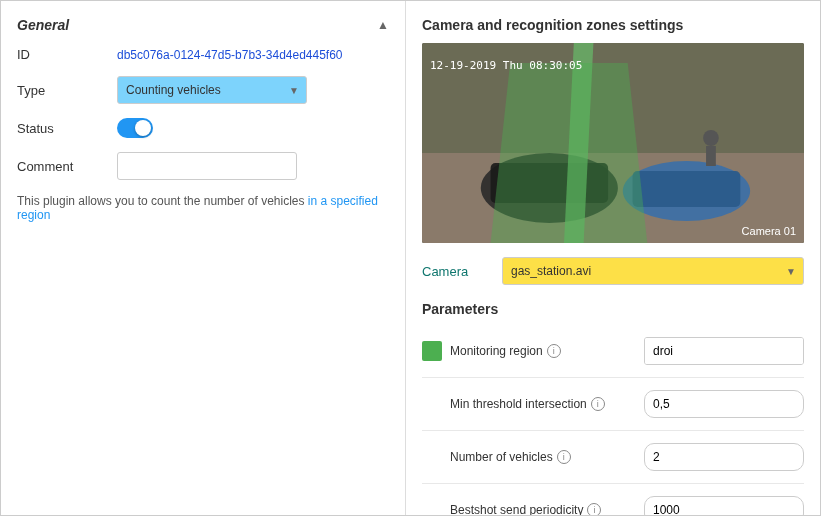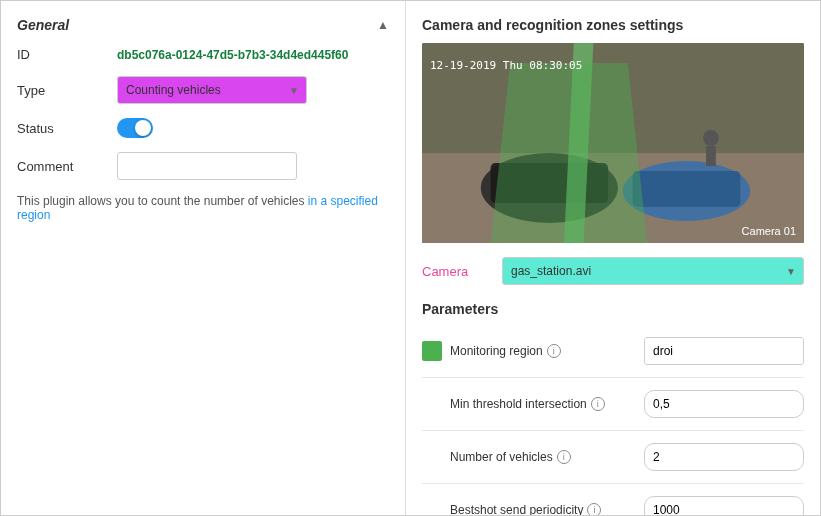--- a/index.html
+++ b/index.html
@@ -50,23 +50,22 @@
       align-items: center;
       margin-bottom: 14px;
     }
     .field-label {
       width: 100px;
       color: #333;
       font-size: 13px;
       flex-shrink: 0;
     }
     .field-value {
-      color: #15803d;
-      font-size: 12px;
-      font-weight: bold;
+      color: #1d4ed8;
+      font-size: 12px;
     }
     .field-input {
       height: 28px;
       border: 1px solid #ccc;
       border-radius: 3px;
       padding: 0 8px;
       font-size: 12px;
       width: 180px;
       outline: none;
     }
@@ -75,21 +74,21 @@
       display: inline-block;
     }
     .field-select {
       height: 28px;
       border: 1px solid #ccc;
       border-radius: 3px;
       padding: 0 24px 0 8px;
       font-size: 12px;
       width: 190px;
       appearance: none;
-      background: #d946ef;
+      background: #7dd3fc;
       outline: none;
       color: #333;
       cursor: pointer;
     }
     .select-arrow {
       position: absolute;
       right: 8px;
       top: 50%;
       transform: translateY(-50%);
       pointer-events: none;
@@ -176,35 +175,35 @@
     }
     
     .camera-field-row {
       display: flex;
       align-items: center;
       margin-bottom: 16px;
     }
     .camera-field-label {
       width: 80px;
       font-size: 13px;
-      color: #ec4899;
+      color: #0f766e;
     }
     .camera-select-wrapper {
       position: relative;
       flex: 1;
     }
     .camera-select {
       height: 28px;
       border: 1px solid #ccc;
       border-radius: 3px;
       padding: 0 24px 0 8px;
       font-size: 12px;
       width: 100%;
       appearance: none;
-      background: #5eead4;
+      background: #fde047;
       outline: none;
       color: #333;
       cursor: pointer;
     }
     
     .params-title {
       font-size: 14px;
       font-weight: bold;
       color: #333;
       margin-bottom: 20px;

